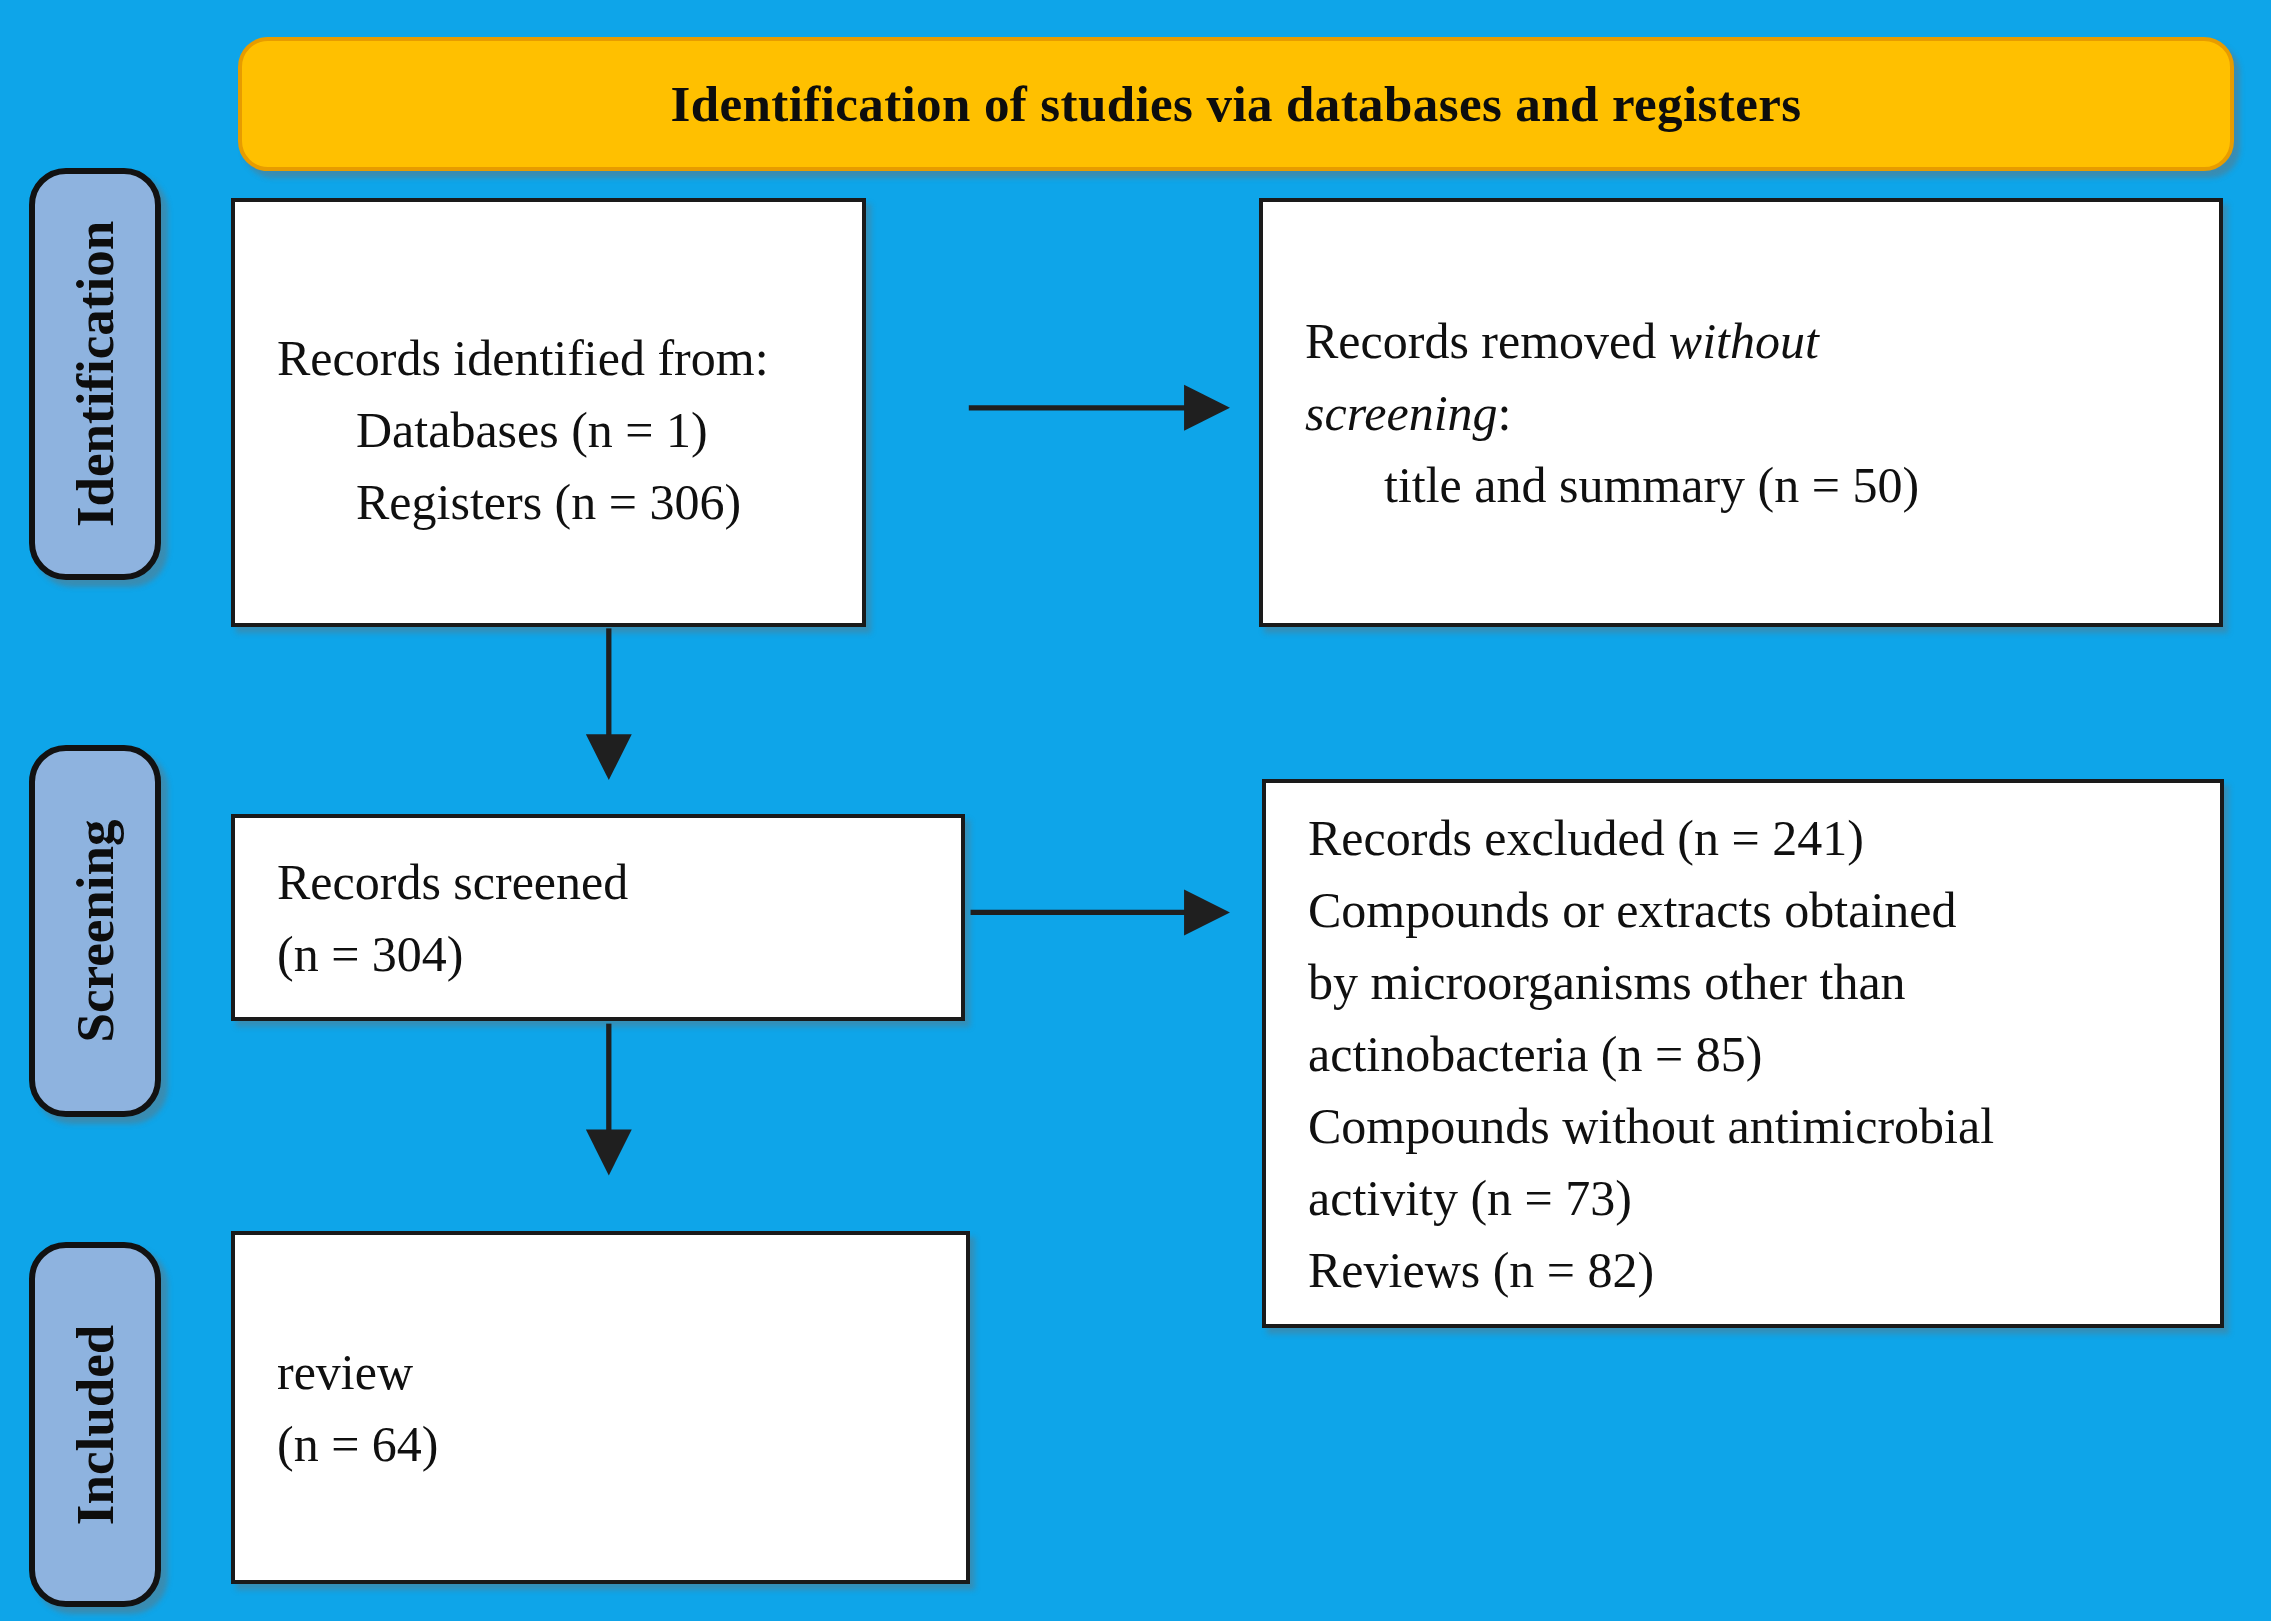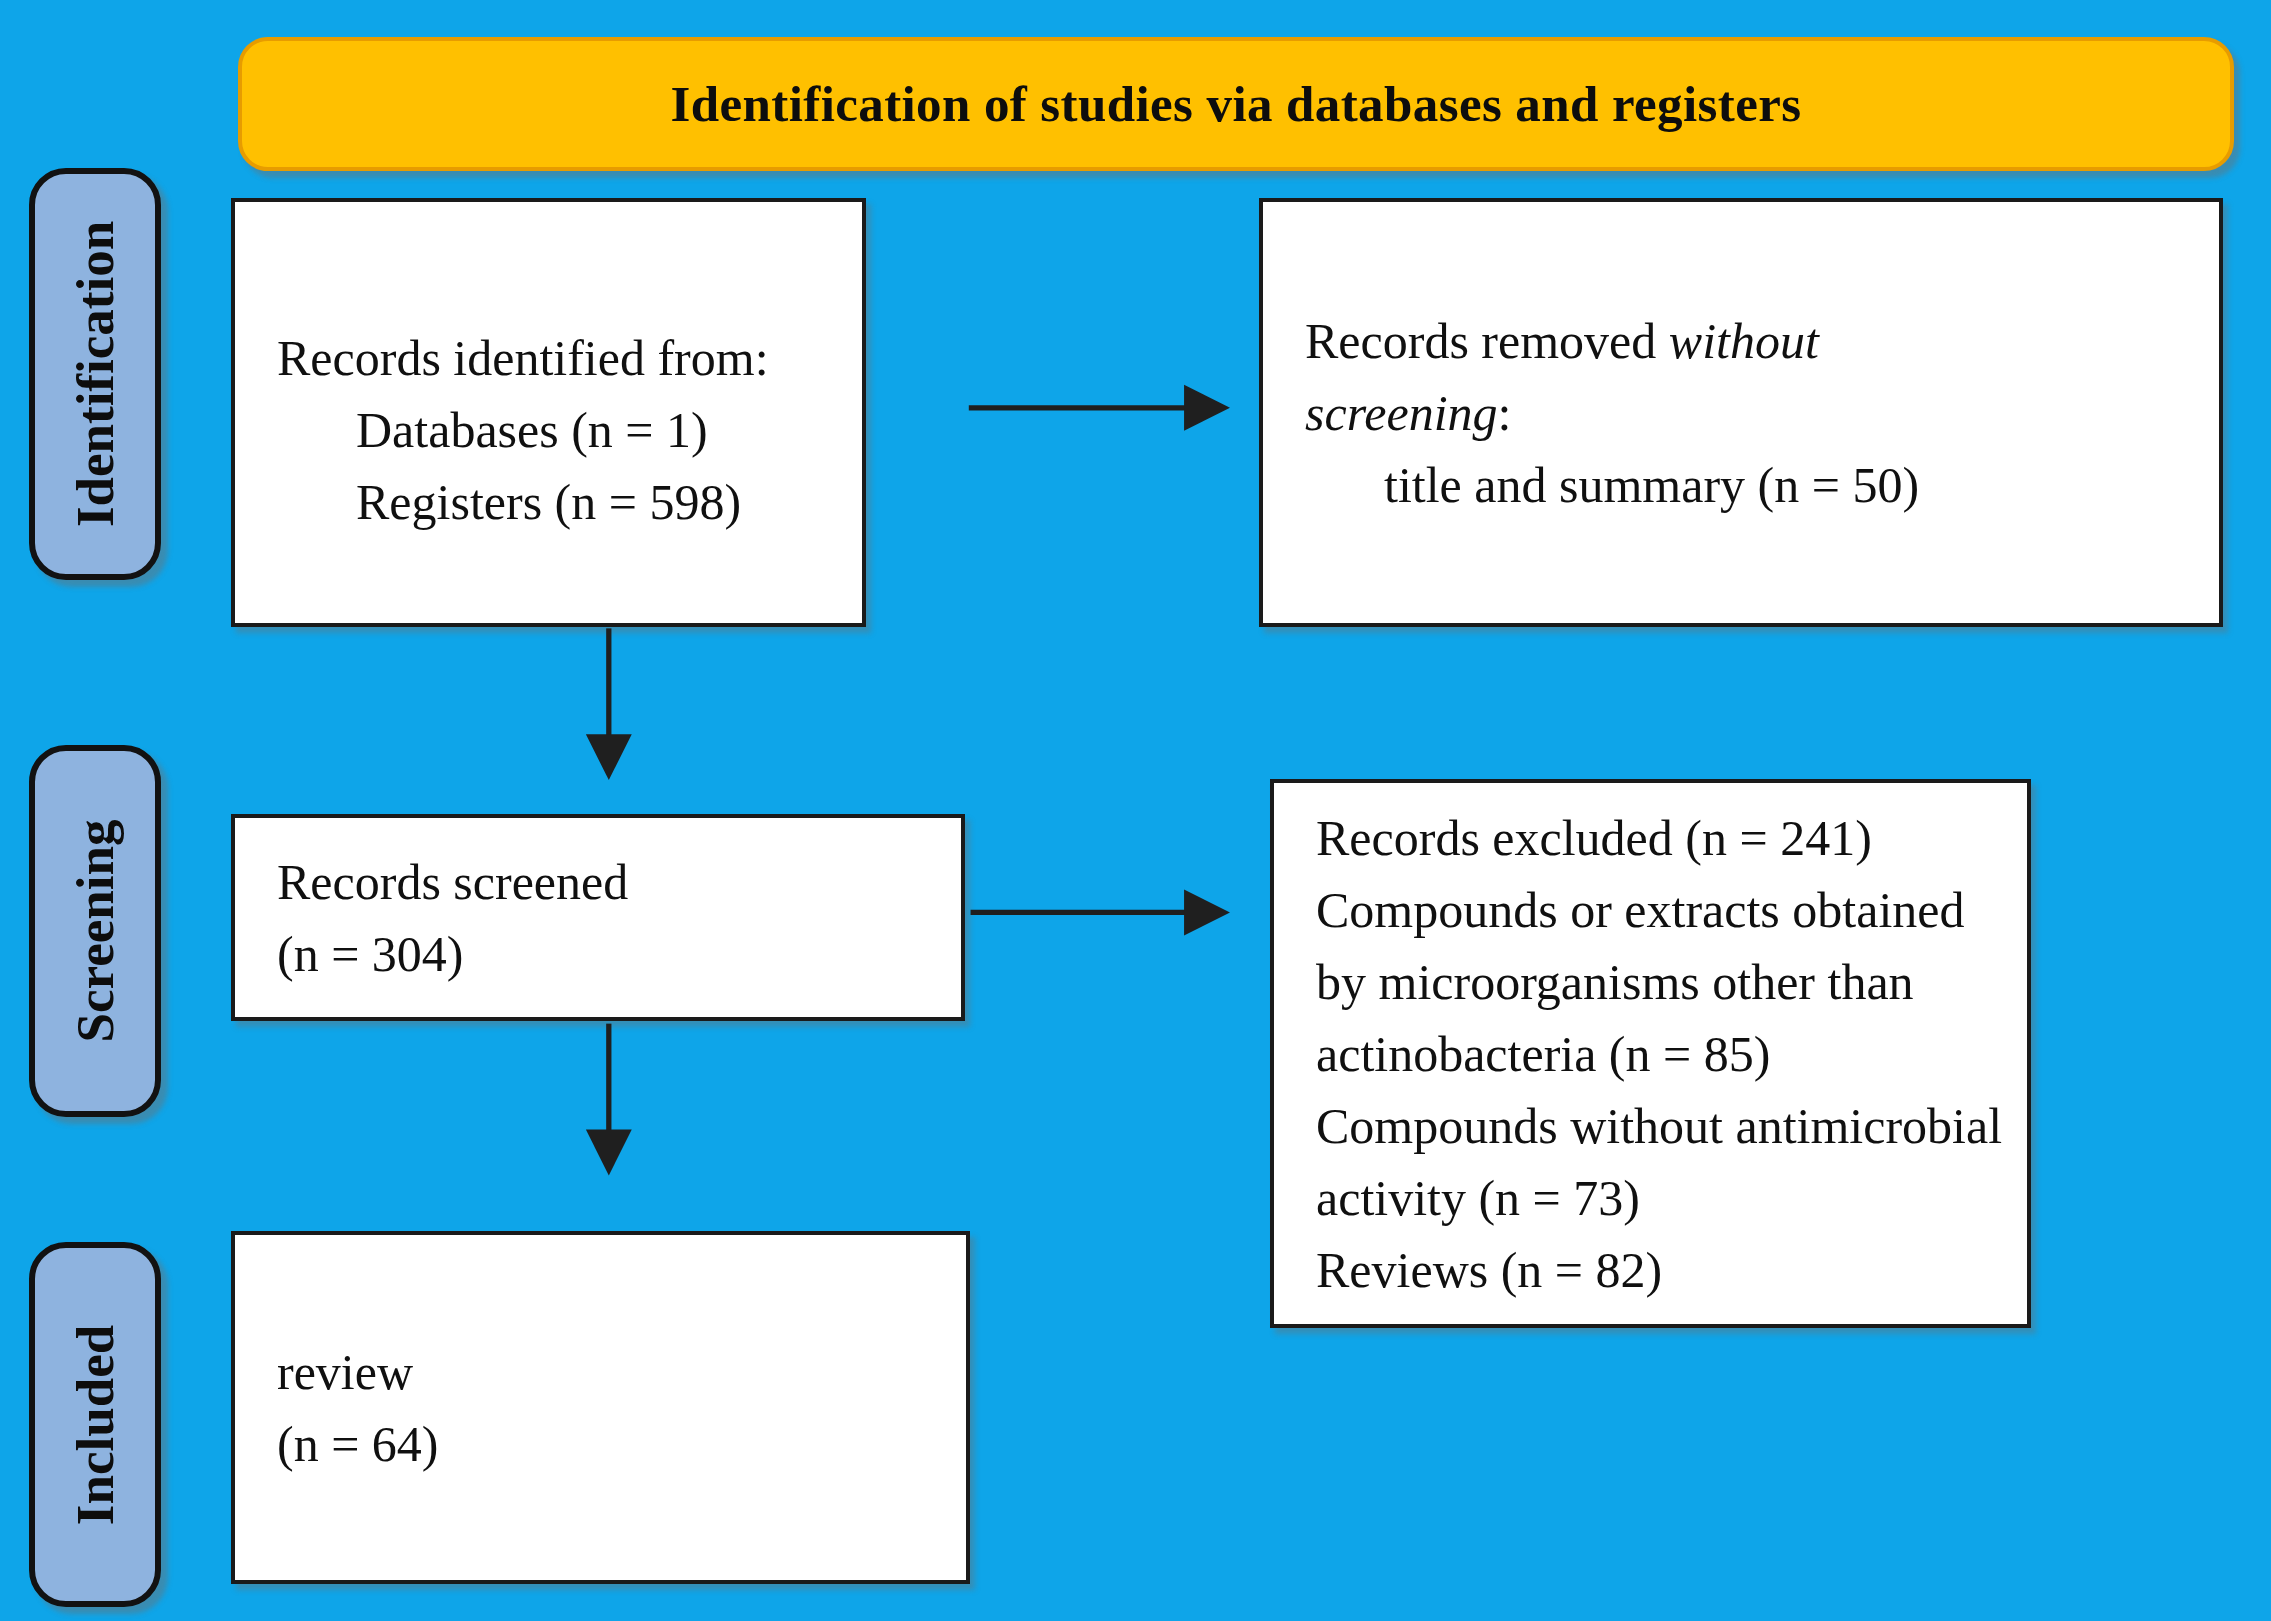--- a/index.html
+++ b/index.html
@@ -65,21 +65,21 @@
     box-shadow: 5.3px 6.2px 5.3px rgba(110,110,110,0.40);
   }
   .box .box-text { padding-left: 42px; padding-right: 17.6px; }
   .box .line { font-size: 50px; line-height: 72px; white-space: nowrap; }
   .box .line.indent { padding-left: 79px; }
   .box .line .it { font-style: italic; }
 
   .box-identified { left: 231px;  top: 198px;  width: 635px;  height: 429px; }
   .box-removed    { left: 1259px; top: 198px;  width: 964px; height: 429px; }
   .box-screened   { left: 231px;  top: 814px;  width: 734px;  height: 207px; }
-  .box-excluded   { left: 1262px; top: 779px;  width: 761px; height: 549px; margin-left: 8px; }
+  .box-excluded   { left: 1262px; top: 779px;  width: 962px; height: 549px; }
   .box-included   { left: 231px;  top: 1231px; width: 739px;  height: 353px; }
   .box-identified .box-text { padding-top: 34px; }
 
   
   .arrows {
     position: absolute; left: 0; top: 0;
     pointer-events: none;
   }
   .arrows line { stroke: var(--line-color, #1F1F1F); stroke-width: 6; }
   .arrows polygon { fill: var(--line-color, #1F1F1F); stroke: none; }
@@ -100,21 +100,21 @@
     <span class="vtext">Screening</span>
   </div>
   <div class="stage-label stage-included">
     <span class="vtext">Included</span>
   </div>
 
   <div class="box box-identified">
     <div class="box-text">
         <div class="line"><span>Records identified from:</span></div>
         <div class="line indent"><span>Databases (n = 1)</span></div>
-        <div class="line indent"><span>Registers (n = 598)</span></div>
+        <div class="line indent"><span>Registers (n = 306)</span></div>
       </div>
   </div>
 
   <div class="box box-removed">
     <div class="box-text">
         <div class="line"><span>Records removed </span><span class="it">without</span></div>
         <div class="line"><span class="it">screening</span><span>:</span></div>
         <div class="line indent"><span>title and summary (n = 50)</span></div>
       </div>
   </div>

